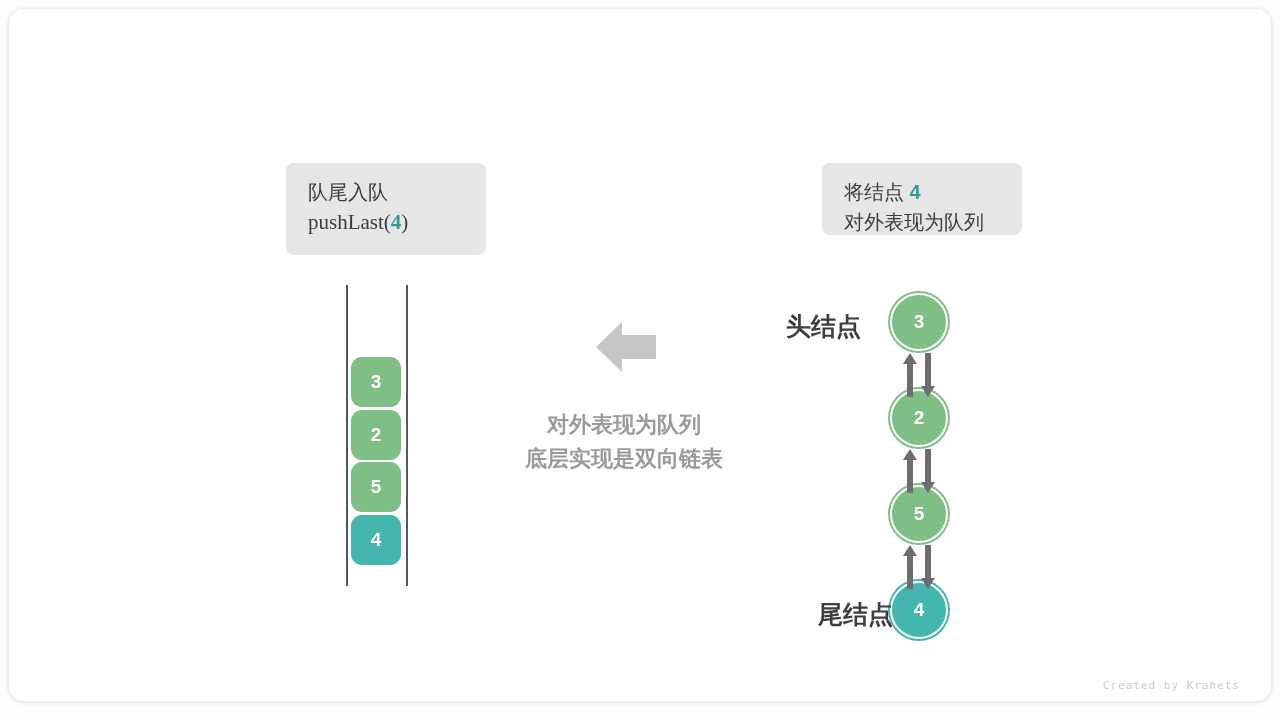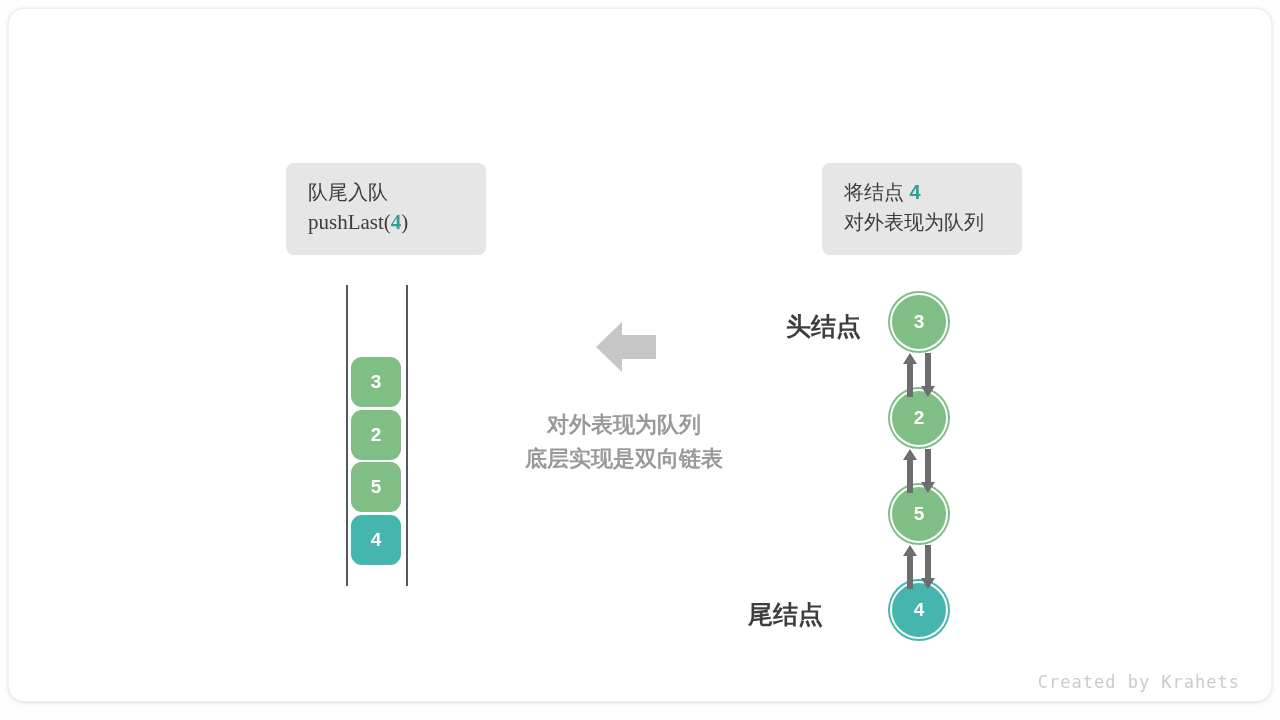--- a/index.html
+++ b/index.html
@@ -51,21 +51,21 @@
     font-family: Liberation Serif, serif;
     color: #3d3d3d;
     letter-spacing: 0px;
   }
   .accent {
     color: #2f9e8f;
     font-weight: bold;
   }
 
   #chip-left  { left: 286px; top: 163px; width: 200px; height: 92px; }
-  #chip-right { left: 822px; top: 163px; width: 200px; height: 92px; }
+  #chip-right { left: 822px; top: 163px; width: 200px; height: 72px; }
 
   
   .rail {
     position: absolute;
     width: 2px;
     background: #55585e;
   }
   #rail-left  { left: 346px; top: 285px; height: 301px; }
   #rail-right { left: 406px; top: 285px; height: 301px; }
 
@@ -146,21 +146,21 @@
     font-weight: bold;
     white-space: nowrap;
   }
 
   
   #footer {
     position: absolute;
     right: 40px;
     bottom: 28px;
     color: #cbcbcb;
-    font-size: 17px;
+    font-size: 11px;
     font-family: "DejaVu Sans Mono", "Liberation Mono", monospace;
     letter-spacing: 1px;
   }
 </style>
 </head>
 <body>
 
 <div id="stage">
   <div class="card"></div>
 
@@ -209,16 +209,16 @@
     </g>
   </svg>
   <svg class="link-arrows" style="left:902px; top:545px" viewBox="0 0 34 44">
     <g fill="#6d6d6d">
       <polygon points="8,0 15,11 11,11 11,44 5,44 5,11 1,11"></polygon>
       <polygon points="26,44 33,33 29,33 29,0 23,0 23,33 19,33"></polygon>
     </g>
   </svg>
 
   <div class="endlabel" style="left:786px; top:310px">头结点</div>
-  <div class="endlabel" style="left:748px; top:598px">尾结点</div>
+  <div class="endlabel" style="left:818px; top:598px">尾结点</div>
 
   <div id="footer">Created by Krahets</div>
 </div>
 
 </body></html>

